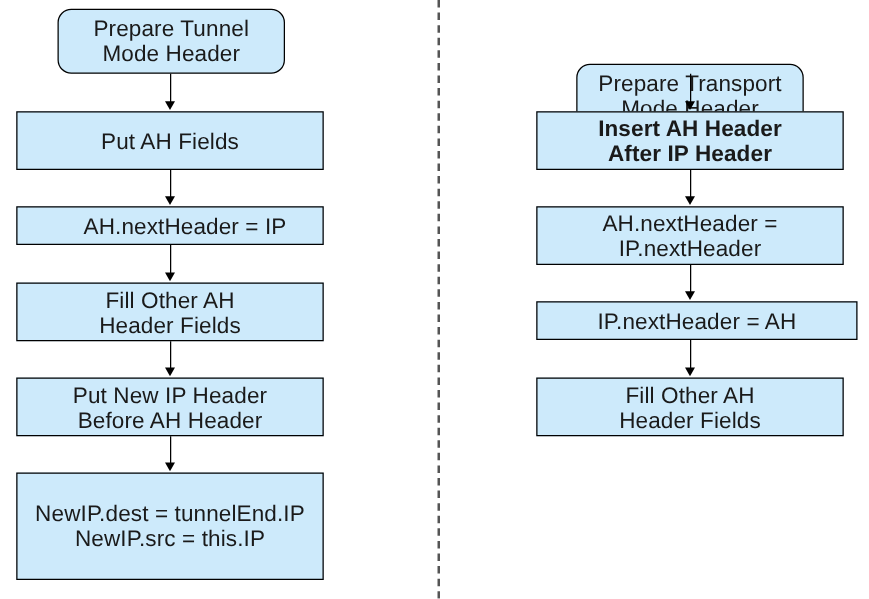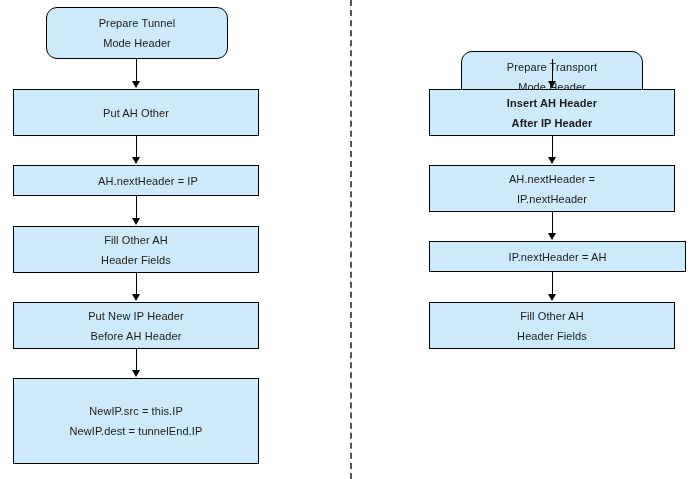--- a/index.html
+++ b/index.html
@@ -28,21 +28,21 @@
   .node {
     position: absolute;
     box-sizing: border-box;
     background: #cdeafb;
     border: 1.6px solid #000000;
     display: flex;
     flex-direction: column;
     align-items: center;
     justify-content: center;
     color: #1a1a1a;
-    font-size: 11px;
+    font-size: 18px;
     line-height: 20px;
     text-align: center;
     letter-spacing: 0.1px;
   }
   .node.rounded {
     border-radius: 11px;
   }
   .node .line {
     display: block;
     white-space: nowrap;
@@ -70,21 +70,21 @@
 
   <div class="node rounded" style="left:46px; top:7px; width:182px; height:52px;">
     <span class="line">Prepare Tunnel</span>
     <span class="line">Mode Header</span>
   </div>
 
   <div class="connector" style="left:136px; top:59px; height:23px;"></div>
   <div class="arrowhead" style="left:131.5px; top:81px;"></div>
 
   <div class="node" style="left:13px; top:89px; width:246px; height:47px;">
-    <span class="line">Put AH Other</span>
+    <span class="line">Put AH Fields</span>
   </div>
 
   <div class="connector" style="left:136px; top:136px; height:22px;"></div>
   <div class="arrowhead" style="left:131.5px; top:157px;"></div>
 
   <div class="node" style="left:13px; top:165px; width:246px; height:31px;padding-left:24px;">
     <span class="line">AH.nextHeader = IP</span>
   </div>
 
   <div class="connector" style="left:136px; top:196px; height:23px;"></div>
@@ -100,22 +100,22 @@
 
   <div class="node" style="left:13px; top:302px; width:246px; height:47px;">
     <span class="line">Put New IP Header</span>
     <span class="line">Before AH Header</span>
   </div>
 
   <div class="connector" style="left:136px; top:349px; height:22px;"></div>
   <div class="arrowhead" style="left:131.5px; top:370px;"></div>
 
   <div class="node" style="left:13px; top:378px; width:246px; height:86px;">
+    <span class="line">NewIP.dest = tunnelEnd.IP</span>
     <span class="line">NewIP.src = this.IP</span>
-    <span class="line">NewIP.dest = tunnelEnd.IP</span>
   </div>
 
   <div class="node rounded" style="left:461px; top:7px; width:182px; height:52px;margin-top:44px;">
     <span class="line">Prepare Transport</span>
     <span class="line">Mode Header</span>
   </div>
 
   <div class="connector" style="left:552px; top:59px; height:23px;"></div>
   <div class="arrowhead" style="left:547.5px; top:81px;"></div>
 

